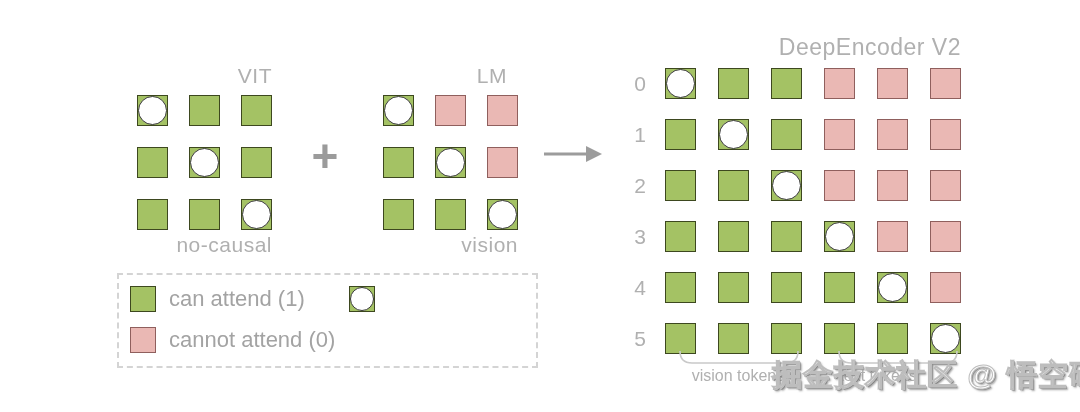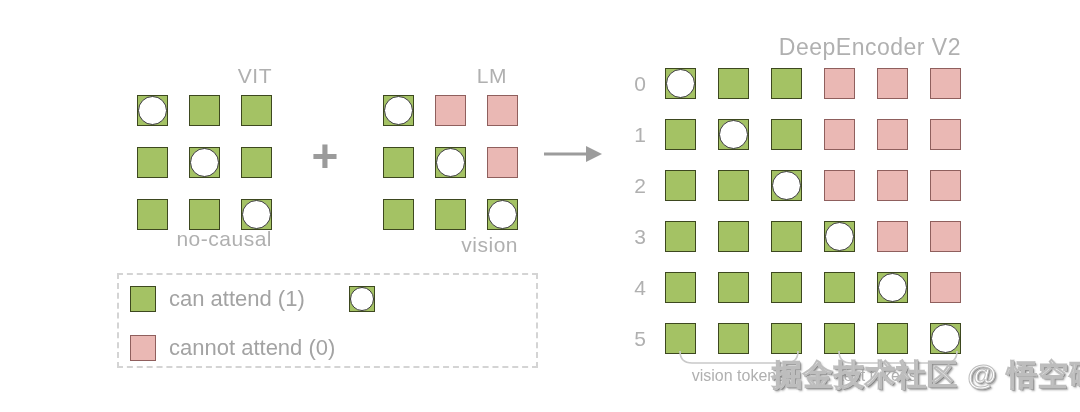--- a/index.html
+++ b/index.html
@@ -72,21 +72,21 @@
     <div class="cell s">
       <span class="circ"></span>
     </div>
     <div class="cell g"></div>
     <div class="cell g"></div>
     <div class="cell g"></div>
     <div class="cell s">
       <span class="circ"></span>
     </div>
   </div>
-<div class="abs caption" style="left:137px;top:227px;width:135px;">no-causal</div>
+<div class="abs caption" style="left:137px;top:233px;width:135px;">no-causal</div>
 
 <div class="abs plus" style="left:300px;top:131px;">+</div>
 
 <div class="abs caption" style="left:372px;top:64px;width:135px;">LM</div>
 <div class="abs matrix m3" style="left:383px;top:95px;">
     <div class="cell s">
       <span class="circ"></span>
     </div>
     <div class="cell p"></div>
     <div class="cell p"></div>
@@ -180,19 +180,19 @@
 <div class="abs legend-box" style="left:117px;top:273px;">
   <div class="legend-item" style="left:11px;top:11px;">
     <span class="legend-swatch g"></span>
     <span class="legend-text">can attend (1)</span>
   </div>
   <div class="legend-item" style="left:230px;top:11px;">
     <span class="legend-swatch s">
         <span class="circ"></span>
       </span>
   </div>
-  <div class="legend-item" style="left:11px;top:60px;">
+  <div class="legend-item" style="left:11px;top:52px;">
     <span class="legend-swatch p"></span>
     <span class="legend-text">cannot attend (0)</span>
   </div>
 </div>
 
 <div class="abs watermark" style="left:772px;top:355px;">掘金技术社区 @ 悟空码字</div>
 
 </body></html>

